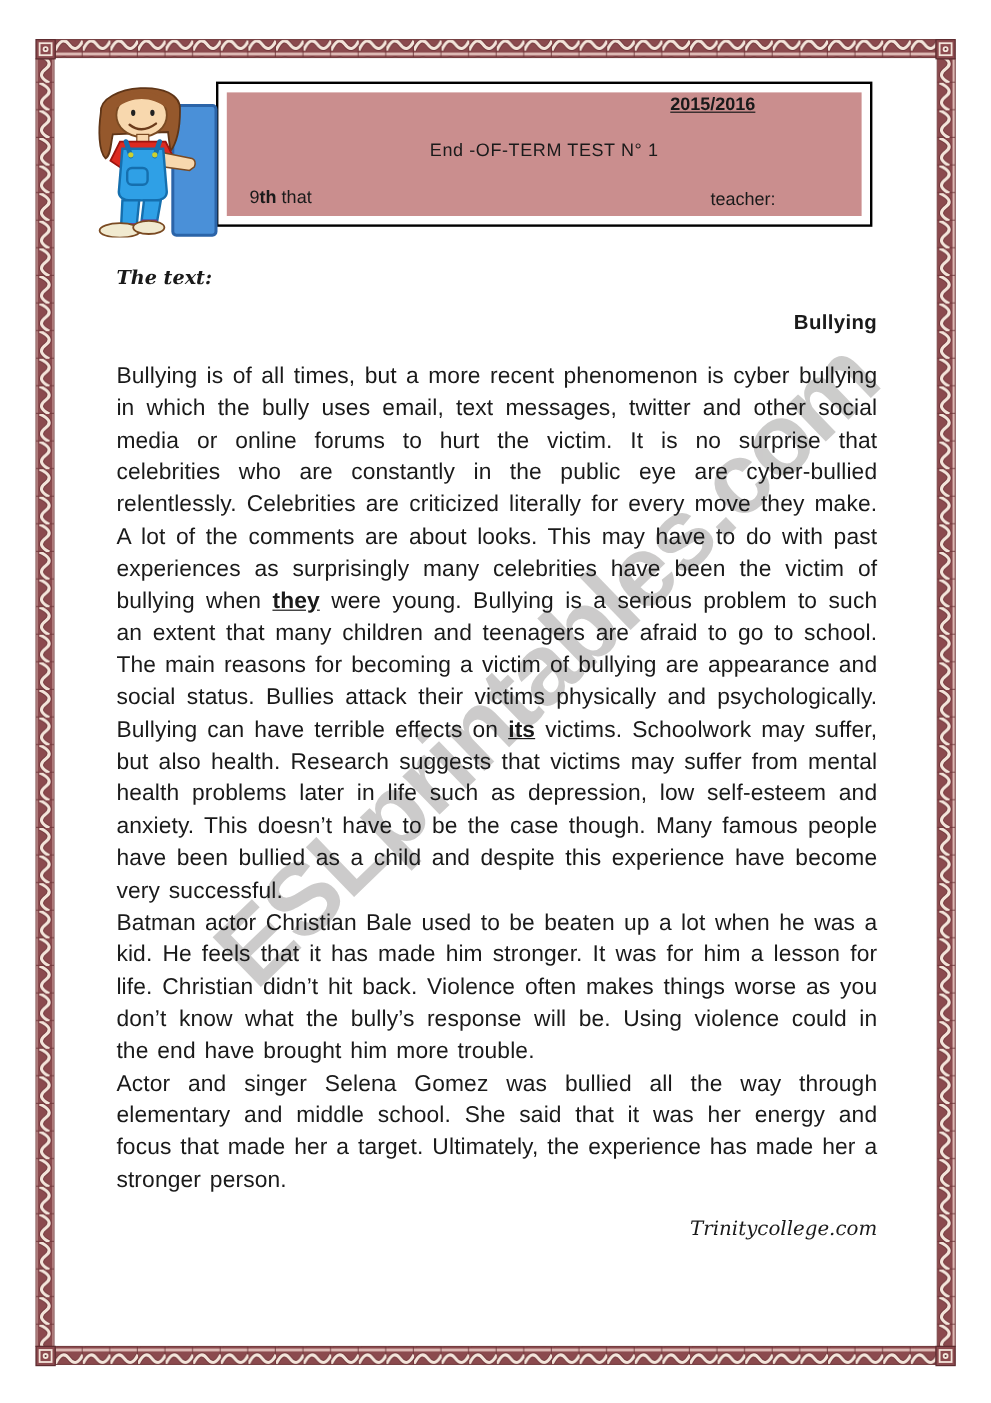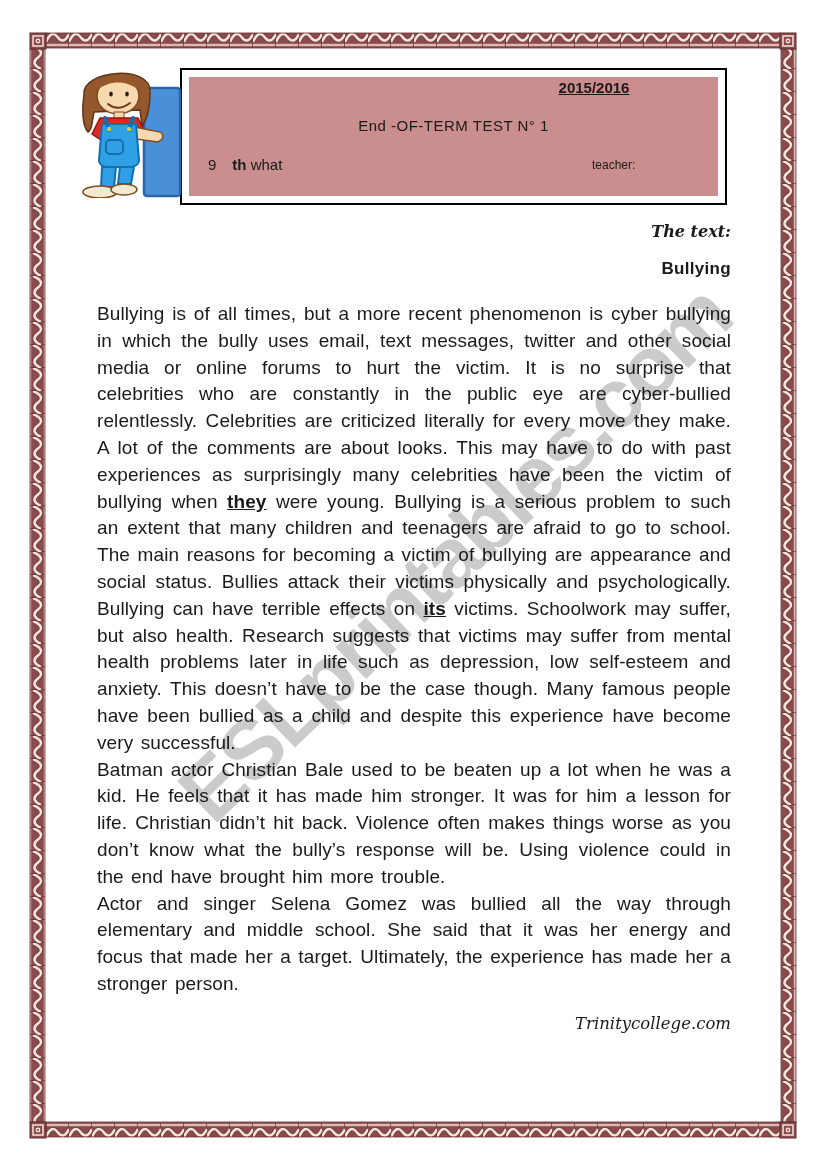--- a/index.html
+++ b/index.html
@@ -26,21 +26,21 @@
     opacity:0.85;
     z-index:1;
     white-space:nowrap;
   }
 
   .girl-svg { position:absolute; left:58px; top:60px; z-index:3; }
 
   .header-box {
     position:absolute;
     left:180px; top:68px;
-    width:547px; height:137px;
+    width:547px; height:121px;
     background:#ffffff;
     border:2px solid #000000;
     z-index:2;
     text-decoration:underline;
   }
   .header-pink {
     position:absolute;
     left:7px; top:7px; right:7px; bottom:7px;
     background:#ca8e8e;
   }
@@ -51,36 +51,35 @@
     text-decoration:underline;
     font-size:15px;
   }
   .hdr-title {
     position:absolute; left:0; top:40px; width:100%;
     text-align:center;
     font-size:15px;
     letter-spacing:0.5px;
   }
   .hdr-form { position:absolute; left:19px; top:79px; font-size:15px; }
-  .hdr-form b { font-weight:bold;margin-left:16px; }
-  .hdr-teacher { position:absolute; left:403px; top:81px; font-size:12px;text-align:right; }
+  .hdr-form b { font-weight:bold; }
+  .hdr-teacher { position:absolute; left:403px; top:81px; font-size:15px;text-align:right; }
 
   .content {
     position:absolute;
     left:97px; top:222px;
     width:634px;
     z-index:2;
   }
   .section-label {
     font-family:"DejaVu Serif", serif;
     font-style:italic;
     font-weight:bold;
     font-size:16px;
     margin-bottom:18px;
-    text-align:right;
   }
   .doc-title {
     text-align:right;
     font-size:17px;
     font-weight:bold;
     margin-bottom:22px;
     letter-spacing:0.3px;
   }
   .para {
     font-size:19px;
@@ -173,21 +172,21 @@
   <rect x="60" y="123" width="13" height="5" fill="#8b2f8b"></rect>
 
   <ellipse cx="42" cy="132" rx="17" ry="6" fill="#f1ead0" stroke="#7a4a22" stroke-width="1.5"></ellipse>
   <ellipse cx="66" cy="129.5" rx="13" ry="5.5" fill="#f1ead0" stroke="#7a4a22" stroke-width="1.5"></ellipse>
 </svg>
 
 <div class="header-box">
   <div class="header-pink">
     <div class="hdr-year">2015/2016</div>
     <div class="hdr-title">End -OF-TERM TEST N° 1</div>
-    <div class="hdr-form"><span>9</span><b>th</b><span> what</span></div>
+    <div class="hdr-form"><span>9</span><b>th</b><span> that</span></div>
     <div class="hdr-teacher">teacher:</div>
   </div>
 </div>
 
 <div class="content">
   <div class="section-label">The text:</div>
   <h1 class="doc-title">Bullying</h1>
   <p class="para"><span>Bullying is of all times, but a more recent phenomenon is cyber bullying in which the bully uses email, text messages, twitter and other social media or online forums to hurt the victim.  It is no surprise that celebrities who are constantly in the public eye are cyber-bullied relentlessly. Celebrities are criticized literally for every move they make.  A lot of the comments are about looks. This may have to do with past experiences as surprisingly many celebrities have been the victim of bullying when </span><span class="bu">they</span><span> were young. Bullying is a serious problem to such an extent that many children and teenagers are afraid to go to school. The main reasons for becoming a victim of bullying are appearance and social status.  Bullies attack their victims physically and psychologically.  Bullying can have terrible effects on </span><span class="bu">its</span><span> victims. Schoolwork may suffer, but also health.  Research suggests that victims may suffer from mental health problems later in life such as depression, low self-esteem and anxiety.  This doesn’t have to be the case though.  Many famous people have been bullied as a child and despite this experience have become very successful.</span></p>
   <p class="para">Batman actor Christian Bale used to be beaten up a lot when he was a kid. He feels that it has made him stronger. It was for him a lesson for life.  Christian didn’t hit back.  Violence often makes things worse as you don’t know what the bully’s response will be. Using violence could in the end have brought him more trouble.</p>
   <p class="para">Actor and singer Selena Gomez was bullied all the way through elementary and middle school.  She said that it was her energy and focus that made her a target. Ultimately, the experience has made her a stronger person.</p>

